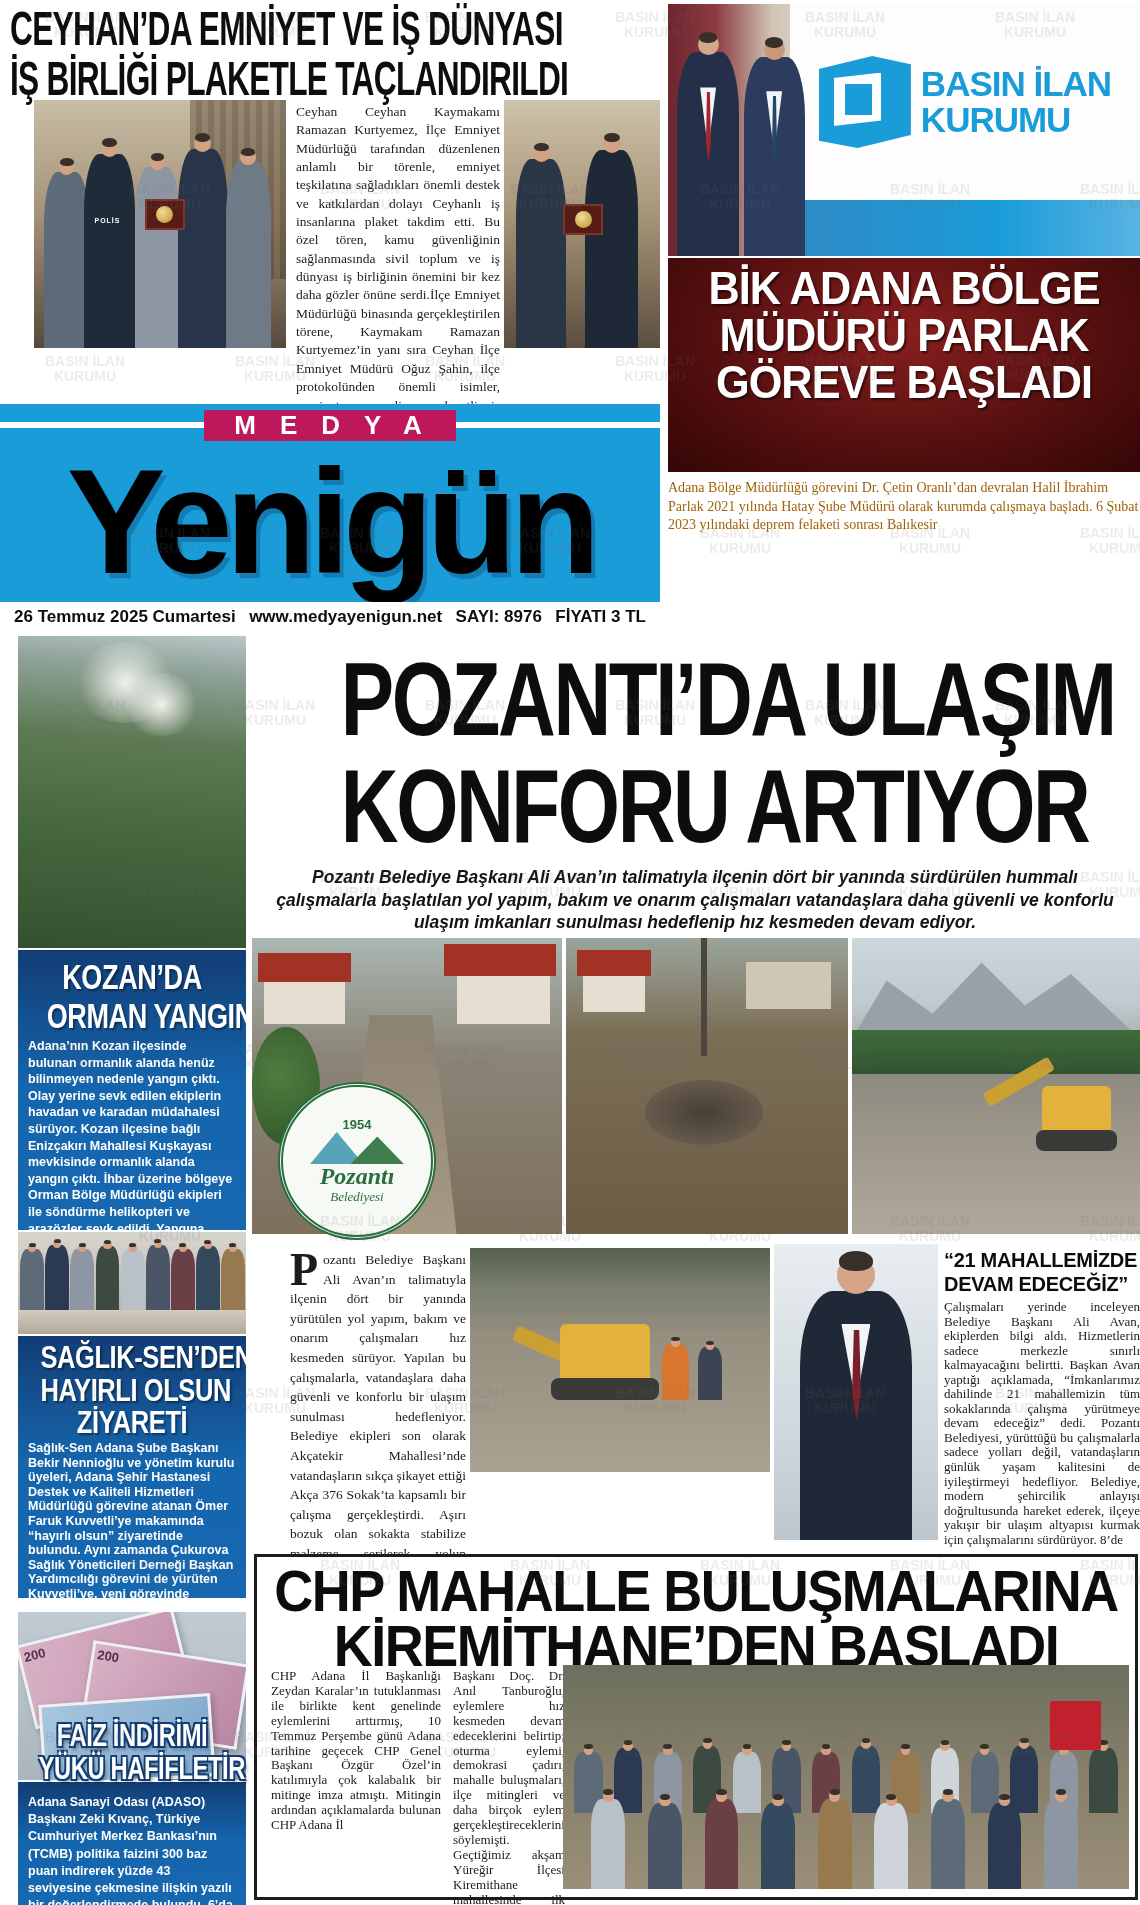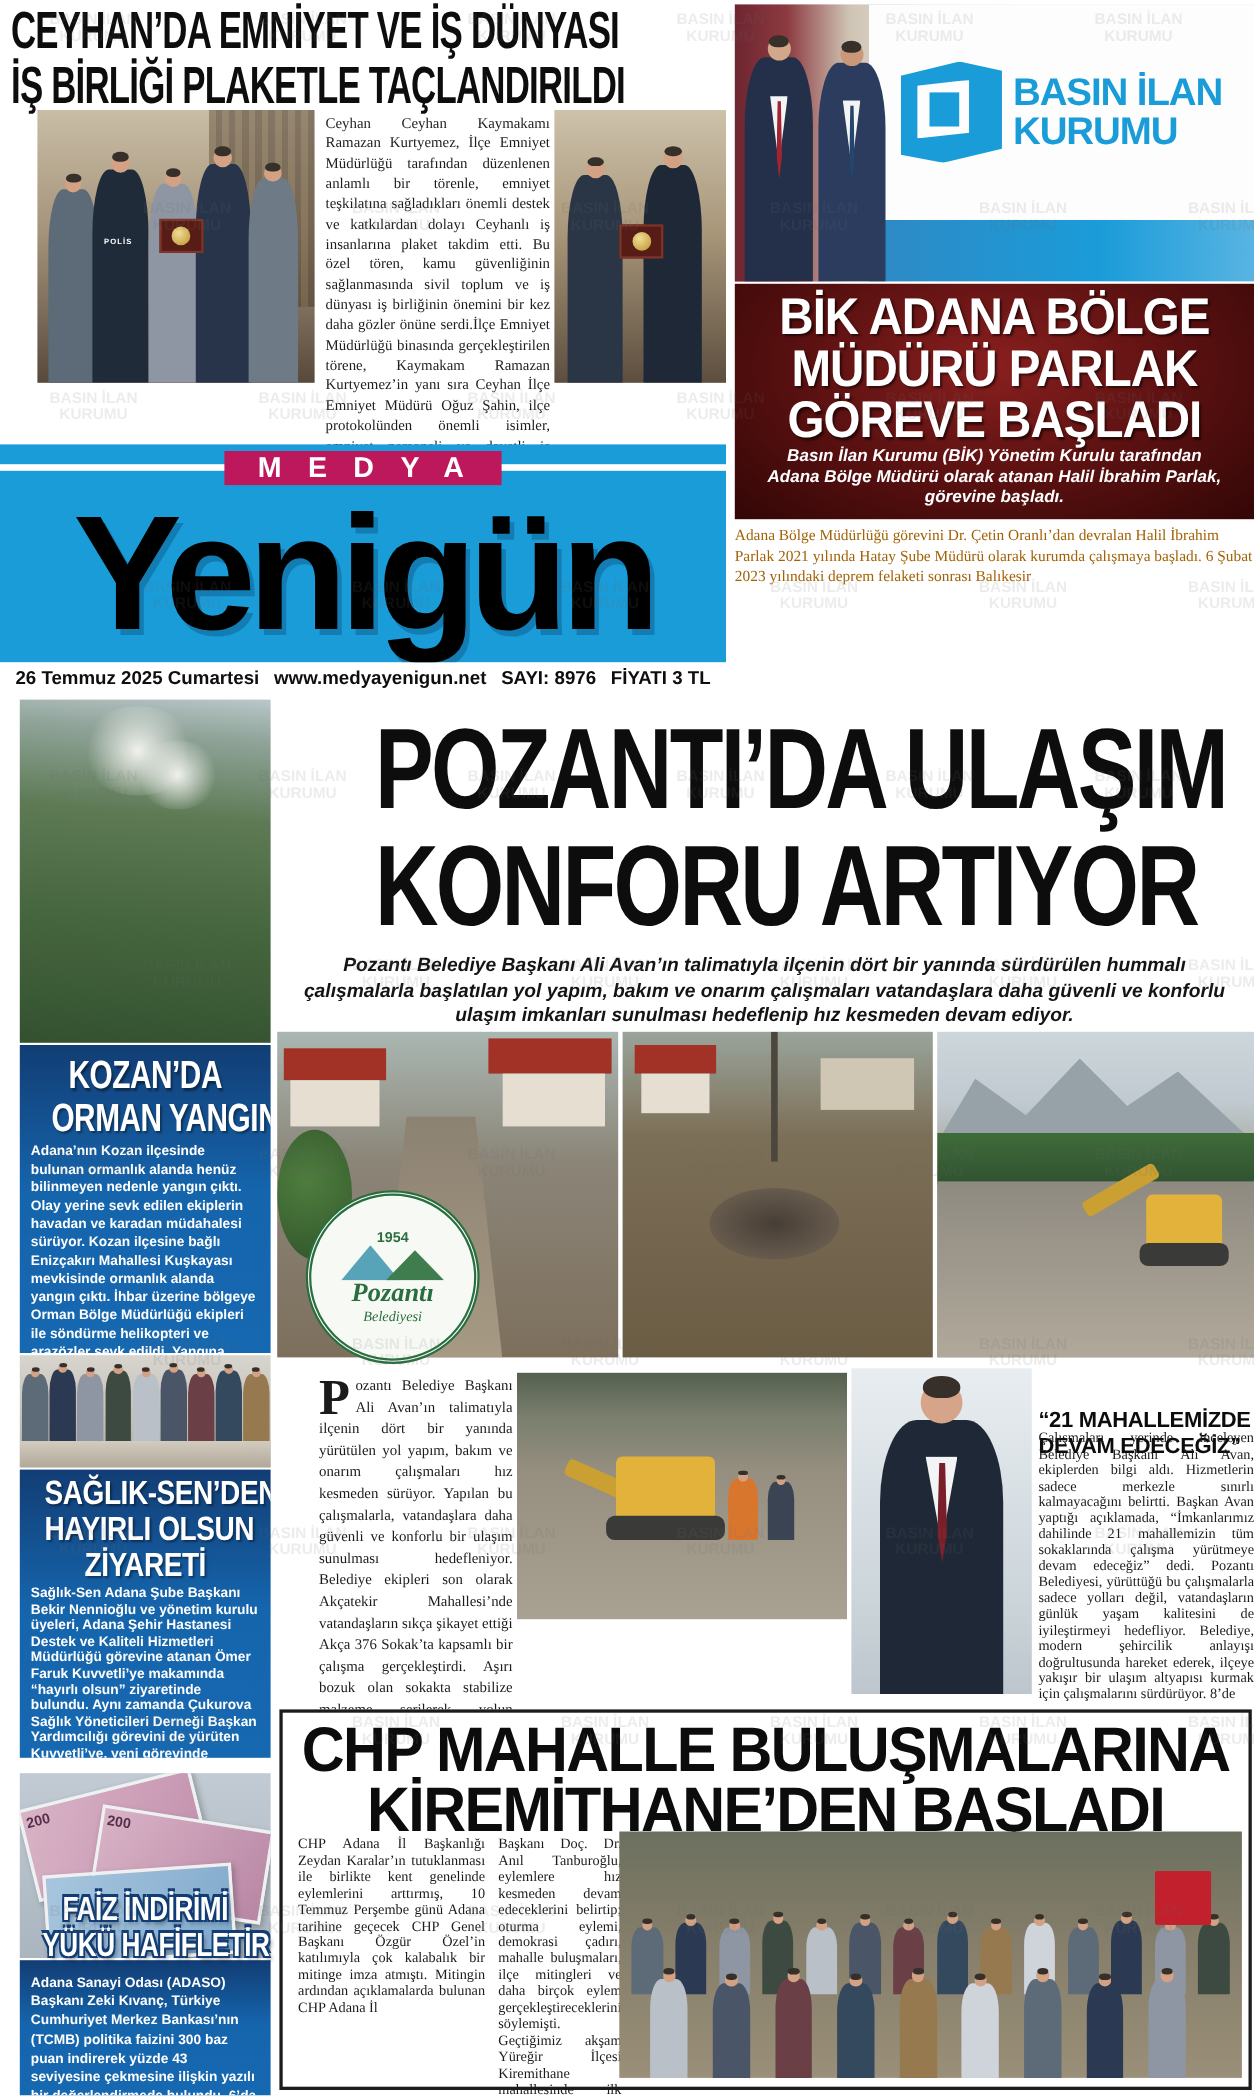--- a/index.html
+++ b/index.html
@@ -85,21 +85,21 @@
   .plogo-n1{font-family:"Liberation Serif",serif;font-style:italic;font-weight:bold;
     color:#2a6e3f;font-size:24px;line-height:25px;}
   .plogo-n2{font-family:"Liberation Serif",serif;font-style:italic;color:#2a6e3f;font-size:13px;}
 
   
   .poz-body{left:290px;top:1250px;width:176px;height:300px;font-size:13.5px;line-height:19.6px;
     text-align:justify;color:#1b1b1b;}
   .dc{float:left;font-family:"Liberation Serif",serif;font-weight:bold;font-size:46px;
     line-height:38px;padding:1px 5px 0 0;}
   .rcol-head{left:944px;top:1248px;width:196px;font-size:20px;line-height:24px;font-weight:800;
-    color:#0c0c0c;letter-spacing:-.3px;margin-top:31px;}
+    color:#0c0c0c;letter-spacing:-.3px;}
   .rcol-body{left:944px;top:1300px;width:196px;height:248px;font-size:13px;line-height:14.55px;
     text-align:justify;color:#1b1b1b;}
 
   
   .chp-box{left:254px;top:1554px;width:884px;height:346px;border:3px solid #1c1c1c;
     box-sizing:border-box;background:#fff;z-index:2;}
   .chp-hl{margin-top:6px;text-align:center;font-weight:900;color:#0c0c0c;font-size:54px;
     line-height:52px;letter-spacing:-1.5px;transform:scaleY(1.06);transform-origin:50% 0;white-space:nowrap;}
   .chp-col{position:absolute;top:112px;font-family:"Liberation Serif",serif;font-size:13px;
     line-height:14.9px;text-align:justify;color:#1b1b1b;}
@@ -214,21 +214,20 @@
         <i class="tie" style="background: rgb(36, 69, 110);"></i>
       </div>
     </div>
 
   <div class="abs bik-red">
     <div class="bik-red-hl">
       <div class="nowrap">BİK ADANA BÖLGE</div>
       <div class="nowrap">MÜDÜRÜ PARLAK</div>
       <div class="nowrap">GÖREVE BAŞLADI</div>
     </div>
-    <div class="bik-red-sub">Basın İlan Kurumu (BİK) Yönetim Kurulu tarafından Adana Bölge Müdürü olarak atanan Halil İbrahim Parlak, görevine başladı.</div>
   </div>
 
   <div class="abs bik-body">
     <p>Adana Bölge Müdürlüğü görevini Dr. Çetin Oranlı’dan devralan Halil İbrahim Parlak 2021 yılında Hatay Şube Müdürü olarak kurumda çalışmaya başladı. 6 Şubat 2023 yılındaki deprem felaketi sonrası Balıkesir</p>
   </div>
 
   <div class="abs masthead">
     <div class="mast-bar"></div>
     <div class="mast-kicker">MEDYA</div>
     <div class="mast-title">Yenigün</div>

